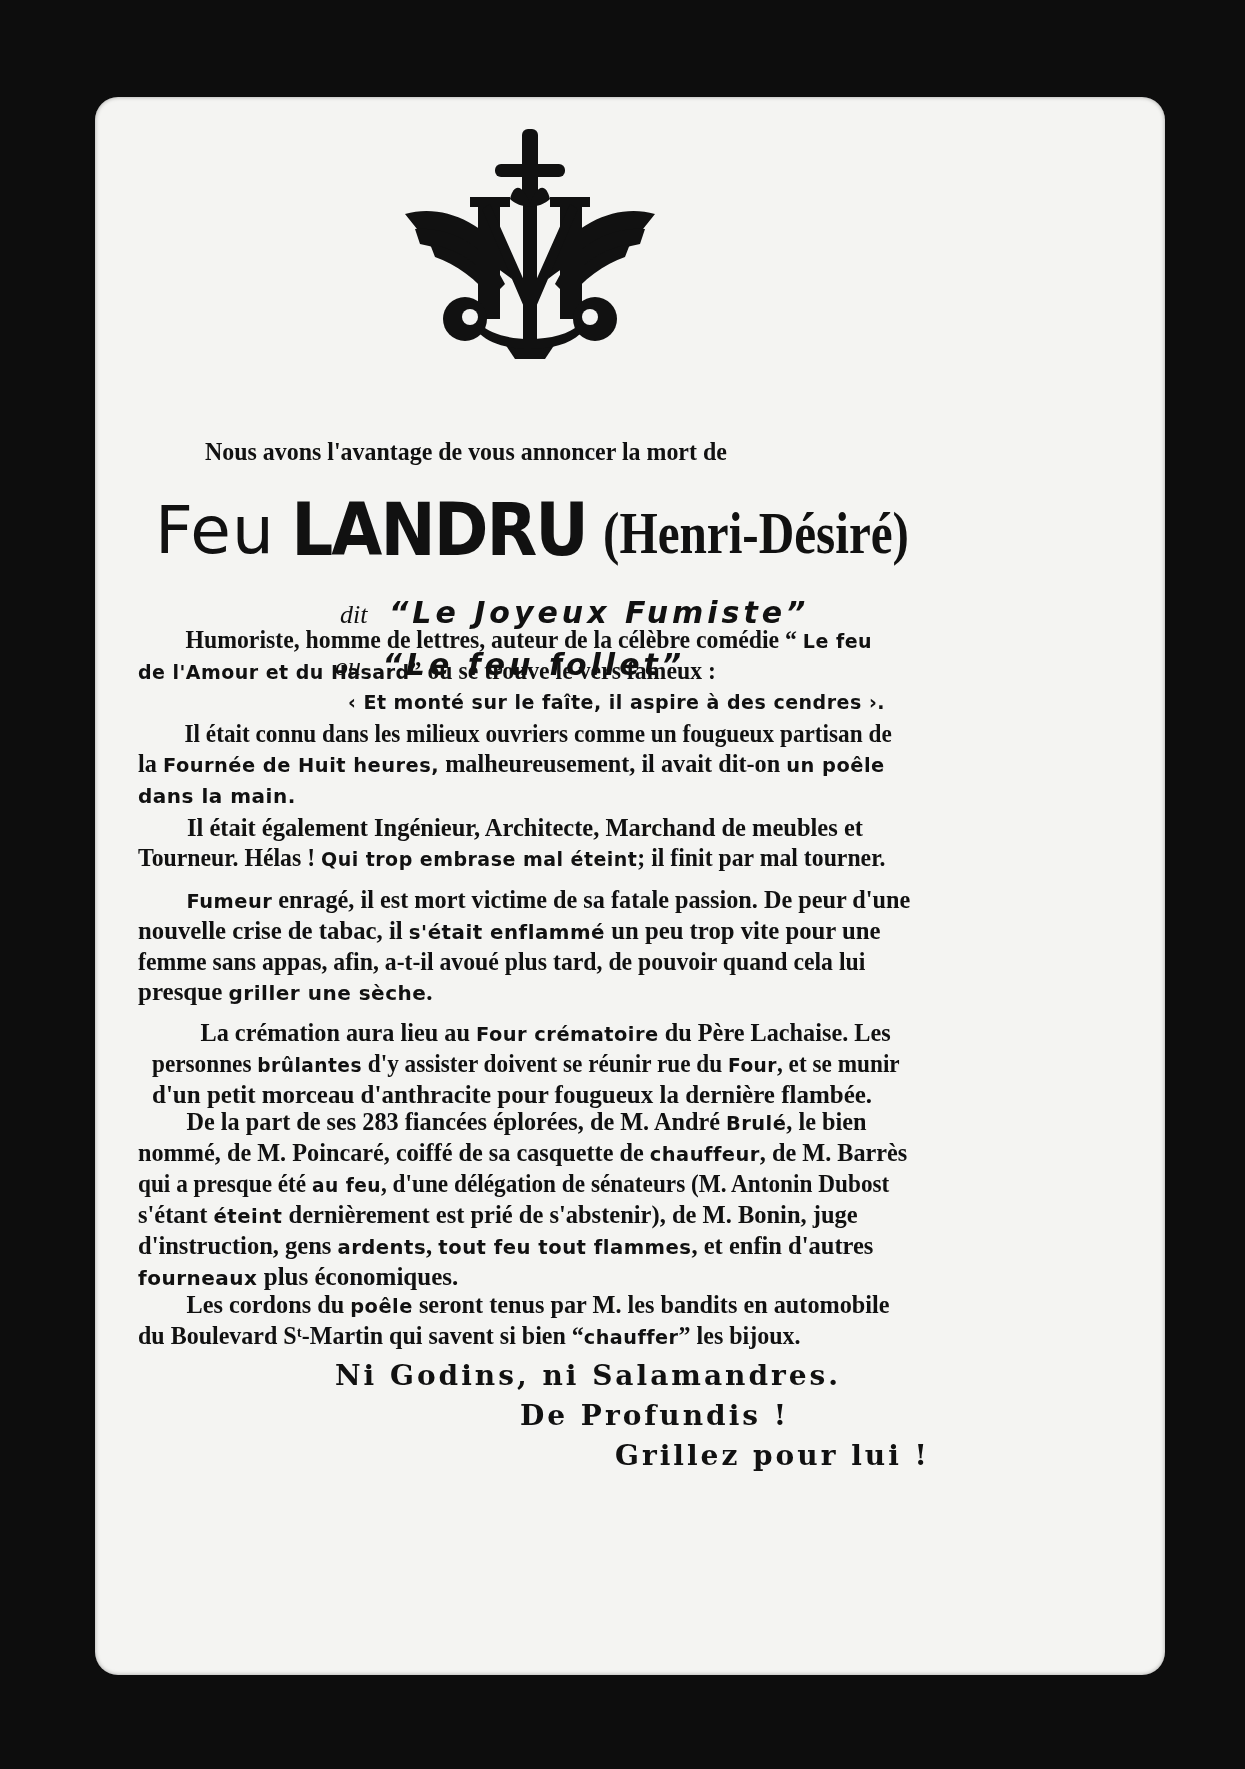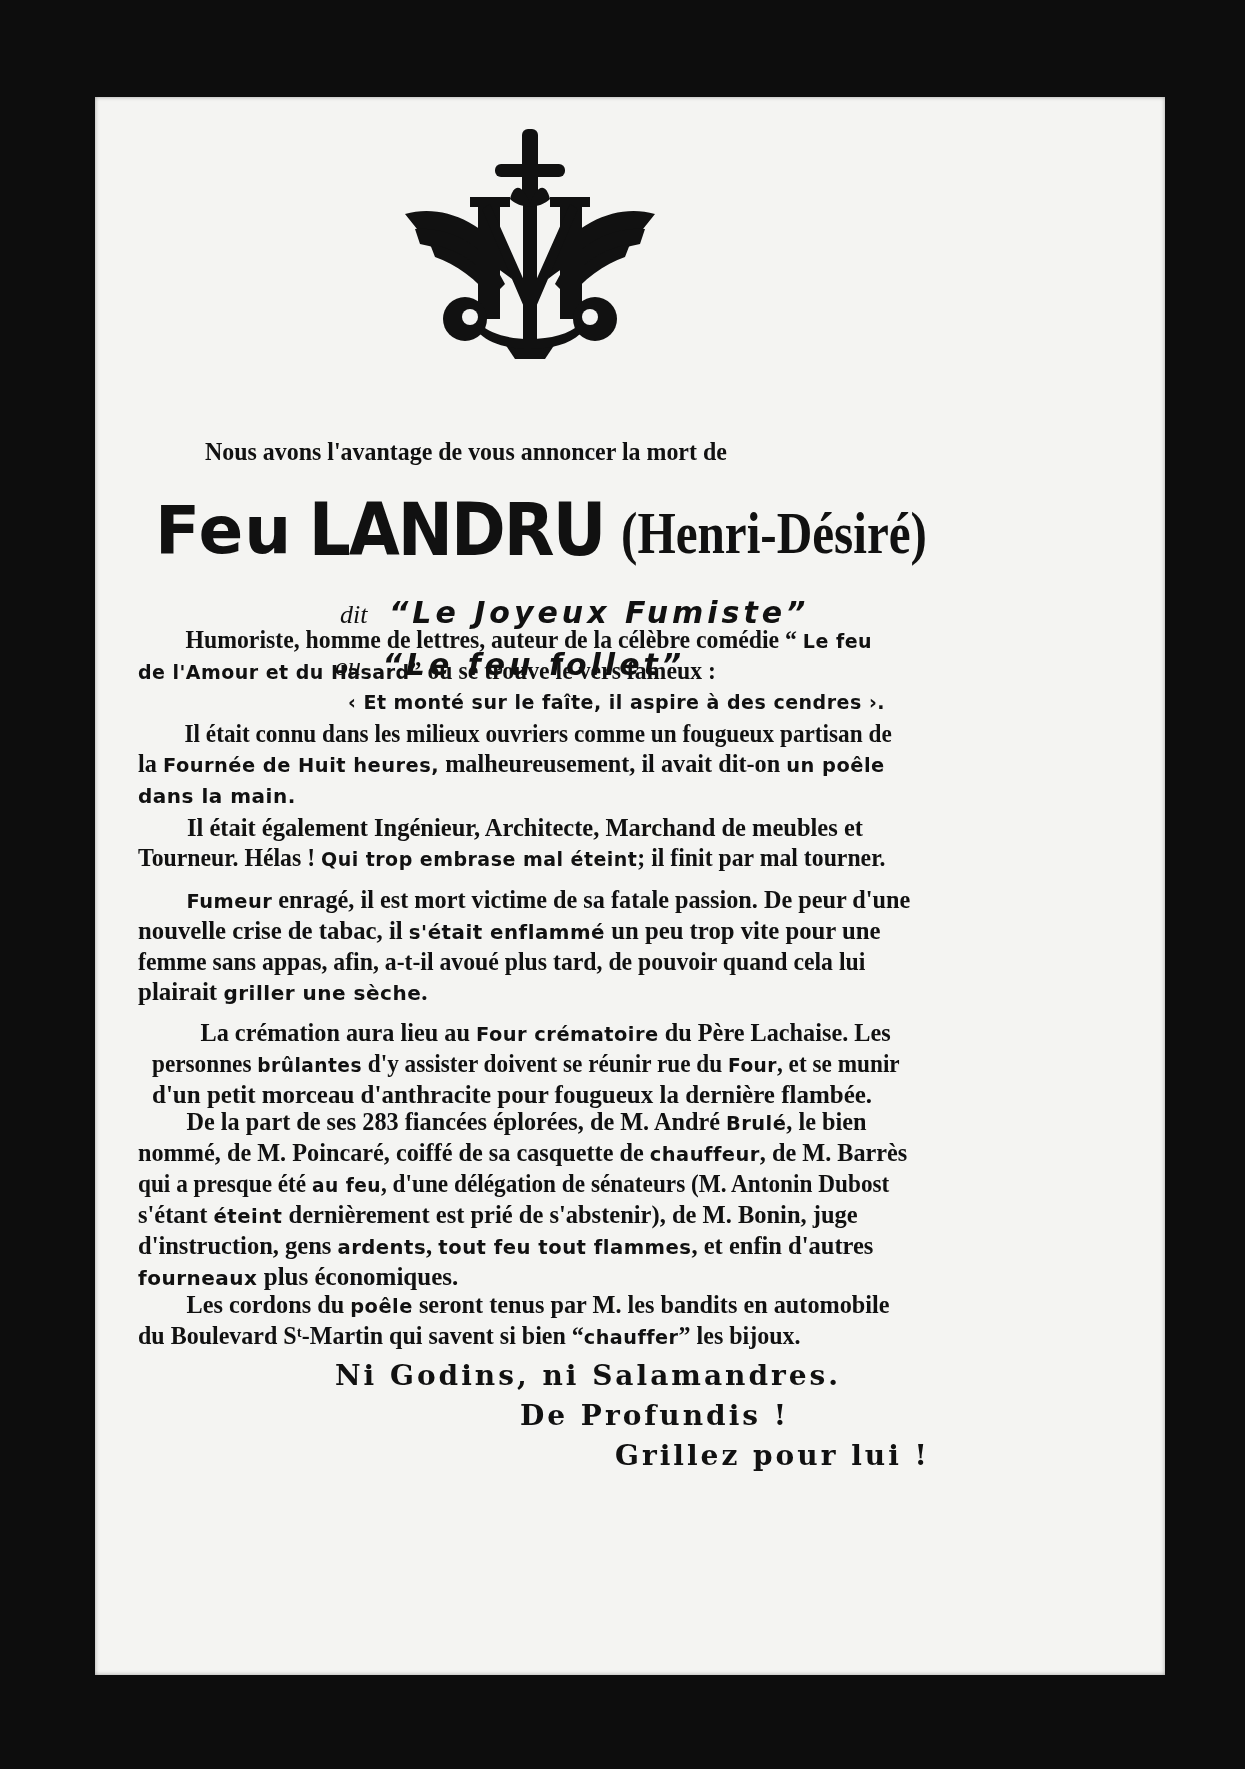--- a/index.html
+++ b/index.html
@@ -7,32 +7,33 @@
       width: 1245px; height: 1769px;
       background: #0d0d0d;
       position: relative; overflow: hidden;
     }
     .paper {
       position: absolute;
       left: 95px; top: 97px;
       width: 1070px; height: 1578px;
       background: #f4f4f2;
       box-shadow: inset 0 0 4px rgba(0,0,0,0.35);
+      border-radius: 23px;
     }
     .text { position: absolute; color: #111; white-space: nowrap; }
     .announce {
       left: 110px; top: 340px; width: 790px;
       font-family: "Liberation Serif", serif; font-weight: bold;
       font-size: 26px; transform: scaleX(0.92); transform-origin: left;
     }
     .title {
       left: 60px; top: 395px; width: 1000px;
       font-size: 66px; font-weight: bold;
     }
-    .title .feu { font-family: "DejaVu Sans", sans-serif; font-weight: bold; letter-spacing: 1px; }
+    .title .feu { font-family: "DejaVu Sans", sans-serif; font-weight: normal; letter-spacing: 1px; }
     .title .landru { font-family: "DejaVu Sans", sans-serif; font-weight: 900; letter-spacing: -2px; transform: scaleY(1.1); display: inline-block; }
     .title .given { font-family: "Liberation Serif", serif; font-weight: bold; font-size: 60px; transform: scaleX(0.82); display: inline-block; transform-origin: left; }
     .alias { font-size: 30px; }
     .alias .it { font-family: Liberation Serif, serif; font-style: italic; font-size: 26px; margin-right: 14px; }
     .alias .bold { font-family: "DejaVu Sans", sans-serif; font-weight: bold; letter-spacing: 4px; font-style: italic; }
     .alias1 { left: 245px; top: 498px; }
     .alias2 { left: 240px; top: 550px; }
 
     .body-para {
       position: absolute; left: 43px; width: 1000px;
@@ -117,21 +118,21 @@
         <span class="line" style="transform: scaleX(1);"><span class="b">dans la main.</span></span>
       </div>
       <div class="body-para" style="top: 716px;">
         <span class="line indent" style="transform: scaleX(0.98);"><span>Il était également Ingénieur, Architecte, Marchand de meubles et</span></span>
         <span class="line" style="transform: scaleX(0.95);"><span>Tourneur. Hélas ! </span><span class="b">Qui trop embrase mal éteint</span><span>; il finit par mal tourner.</span></span>
       </div>
       <div class="body-para" style="top: 788px;">
         <span class="line indent" style="transform: scaleX(0.97);"><span class="b">Fumeur</span><span> enragé, il est mort victime de sa fatale passion. De peur d'une</span></span>
         <span class="line" style="transform: scaleX(0.99);"><span>nouvelle crise de tabac, il </span><span class="b">s'était enflammé</span><span> un peu trop vite pour une</span></span>
         <span class="line" style="transform: scaleX(0.95);"><span>femme sans appas, afin, a-t-il avoué plus tard, de pouvoir quand cela lui</span></span>
-        <span class="line" style="transform: scaleX(1);"><span>plairait </span><span class="b">griller une sèche</span><span>.</span></span>
+        <span class="line" style="transform: scaleX(1);"><span>presque </span><span class="b">griller une sèche</span><span>.</span></span>
       </div>
       <div class="body-para" style="top: 921px; margin-left: 14px;">
         <span class="line indent" style="transform: scaleX(0.97);"><span>La crémation aura lieu au </span><span class="b">Four crématoire</span><span> du Père Lachaise. Les</span></span>
         <span class="line" style="transform: scaleX(0.93);"><span>personnes </span><span class="b">brûlantes</span><span> d'y assister doivent se réunir rue du </span><span class="b">Four</span><span>, et se munir</span></span>
         <span class="line" style="transform: scaleX(1);"><span>d'un petit morceau d'anthracite pour fougueux la dernière flambée.</span></span>
       </div>
       <div class="body-para" style="top: 1010px;">
         <span class="line indent" style="transform: scaleX(0.97);"><span>De la part de ses 283 fiancées éplorées, de M. André </span><span class="b">Brulé</span><span>, le bien</span></span>
         <span class="line" style="transform: scaleX(0.97);"><span>nommé, de M. Poincaré, coiffé de sa casquette de </span><span class="b">chauffeur</span><span>, de M. Barrès</span></span>
         <span class="line" style="transform: scaleX(0.93);"><span>qui a presque été </span><span class="b">au feu</span><span>, d'une délégation de sénateurs (M. Antonin Dubost</span></span>

